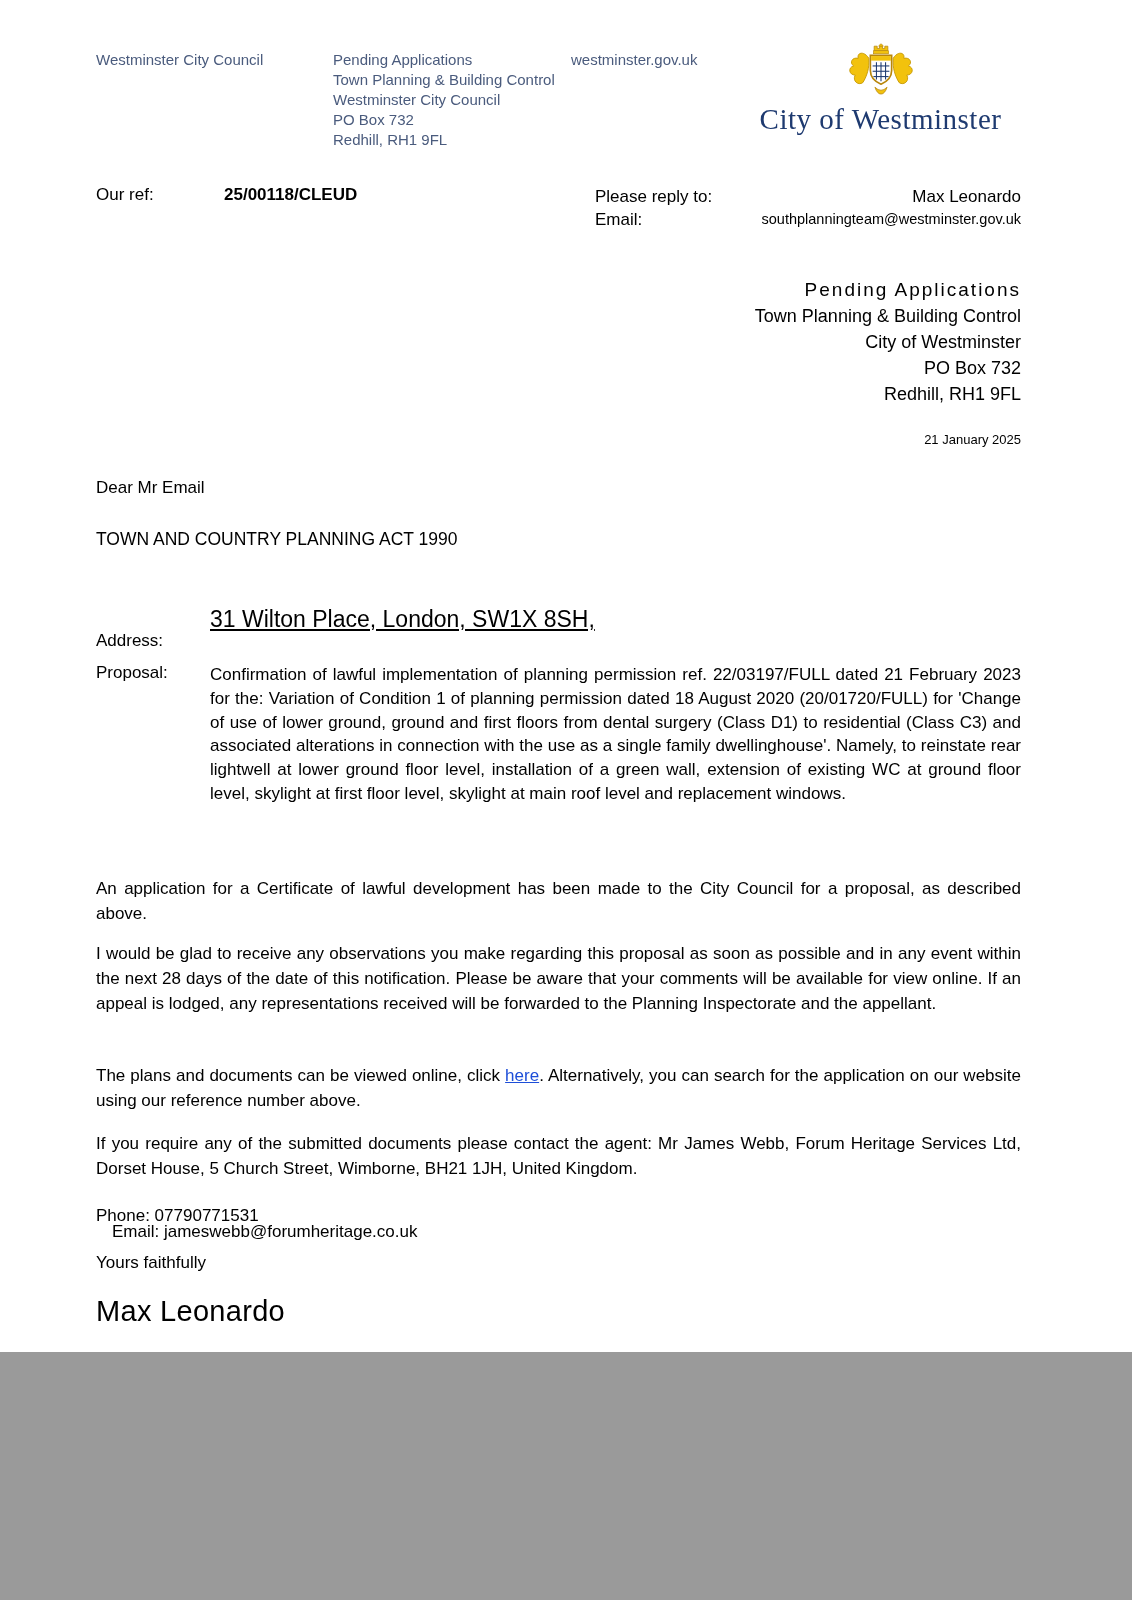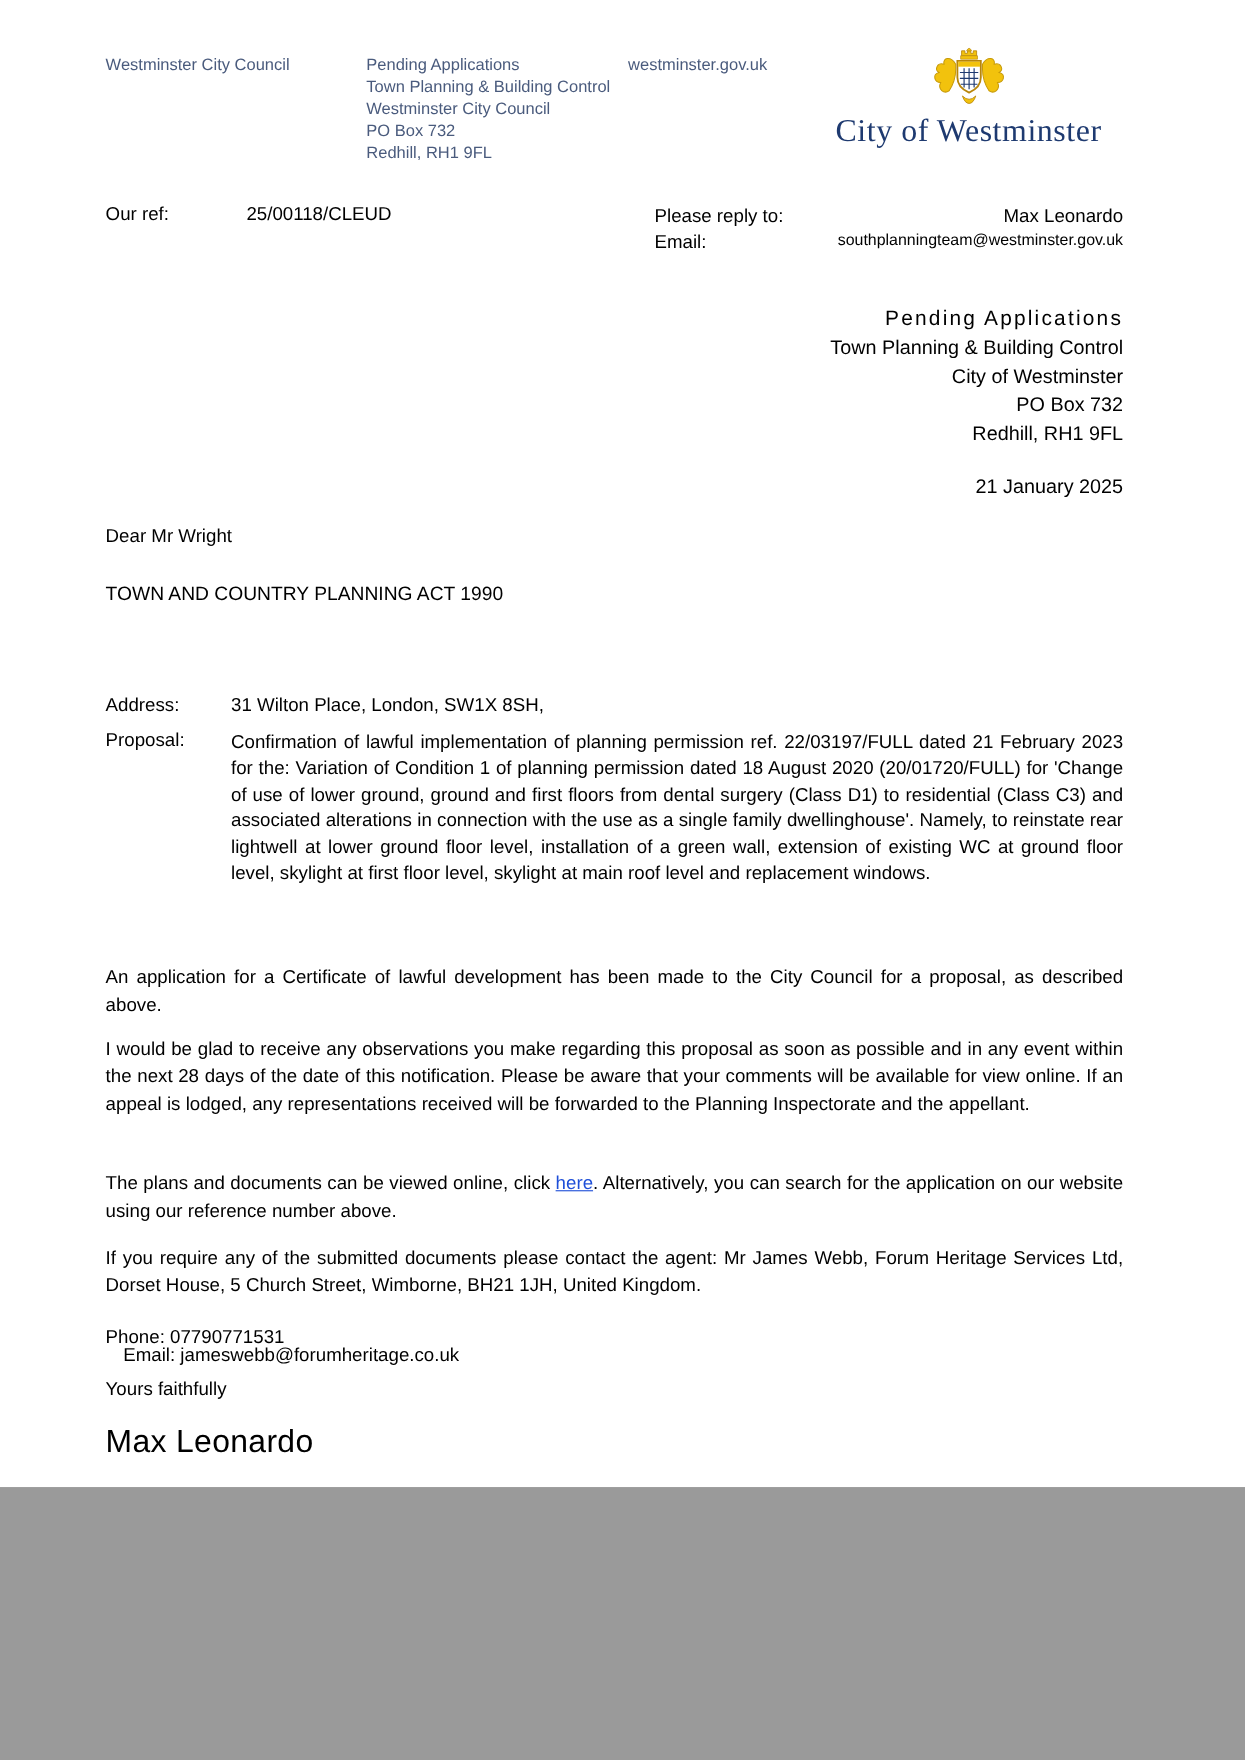--- a/index.html
+++ b/index.html
@@ -22,34 +22,34 @@
   .logo-crest { display: block; margin: 0 auto 2px auto; }
   .logo-name {
     font-family: "Liberation Serif", serif;
     font-size: 29px;
     color: #1e3a70;
     letter-spacing: 0.5px;
     white-space: nowrap;
   }
   
   .refs-row { position: absolute; left: 96px; top: 185px; font-size: 17px; }
-  .refs-row .val { position: absolute; left: 128px; white-space: nowrap; }
+  .refs-row .val { position: absolute; left: 128px; white-space: nowrap; font-weight: bold; }
   .reply-block { position: absolute; left: 595px; top: 185px; width: 426px; font-size: 17px; }
   .reply-row { display: flex; justify-content: space-between; line-height: 23px; }
   .reply-row .small { font-size: 14.5px; align-self: center; }
   
   .recipient { position: absolute; left: 96px; top: 300px; font-size: 17.5px; line-height: 24px; white-space: pre-wrap; }
   .sender { position: absolute; right: 111px; top: 277px; text-align: right; font-size: 18px; line-height: 26px; }
   .sender .first { letter-spacing: 2px; font-size: 19px; }
-  .date-line { position: absolute; right: 111px; top: 432px; font-size: 18px; }
+  .date-line { position: absolute; right: 111px; top: 432px; font-size: 13px; }
   
   .salutation { position: absolute; left: 96px; top: 478px; font-size: 17px; }
   .act-title { position: absolute; left: 96px; top: 529px; font-size: 17.5px; }
   .addr-label { position: absolute; left: 96px; top: 631px; font-size: 17px; }
-  .addr-value { position: absolute; left: 210px; top: 631px; font-size: 17px; }
+  .addr-value { position: absolute; left: 210px; top: 606px; font-size: 23px; text-decoration: underline; }
   .prop-label { position: absolute; left: 96px; top: 663px; font-size: 17px; }
   .prop-value {
     position: absolute; left: 210px; top: 663px; width: 811px;
     font-size: 17px; line-height: 23.8px; text-align: justify;
   }
   .para { position: absolute; left: 96px; width: 925px; font-size: 17px; line-height: 25px; text-align: justify; }
   .p1 { top: 876px; }
   .p2 { top: 941px; }
   .p3 { top: 1063px; }
   .p4 { top: 1131px; }
@@ -129,21 +129,21 @@
 
   <div class="sender">
     <div class="first">Pending Applications</div>
     <div>Town Planning &amp; Building Control</div>
     <div>City of Westminster</div>
     <div>PO Box 732</div>
     <div>Redhill, RH1 9FL</div>
   </div>
   <div class="date-line">21 January 2025</div>
 
-  <div class="salutation">Dear Mr Wright</div>
+  <div class="salutation">Dear Mr Email</div>
   <div class="act-title">TOWN AND COUNTRY PLANNING ACT 1990</div>
 
   <div class="addr-label">Address:</div>
   <div class="addr-value">31 Wilton Place, London, SW1X 8SH,</div>
 
   <div class="prop-label">Proposal:</div>
   <div class="prop-value">Confirmation of lawful implementation of planning permission ref. 22/03197/FULL dated 21 February 2023 for the: Variation of Condition 1 of planning permission dated 18 August 2020 (20/01720/FULL) for 'Change of use of lower ground, ground and first floors from dental surgery (Class D1) to residential (Class C3) and associated alterations in connection with the use as a single family dwellinghouse'. Namely, to reinstate rear lightwell at lower ground floor level, installation of a green wall, extension of existing WC at ground floor level, skylight at first floor level, skylight at main roof level and replacement windows.</div>
 
   <div class="para p1">An application for a Certificate of lawful development has been made to the City Council for a proposal, as described above.</div>
   <div class="para p2">I would be glad to receive any observations you make regarding this proposal as soon as possible and in any event within the next 28 days of the date of this notification. Please be aware that your comments will be available for view online. If an appeal is lodged, any representations received will be forwarded to the Planning Inspectorate and the appellant.</div>

